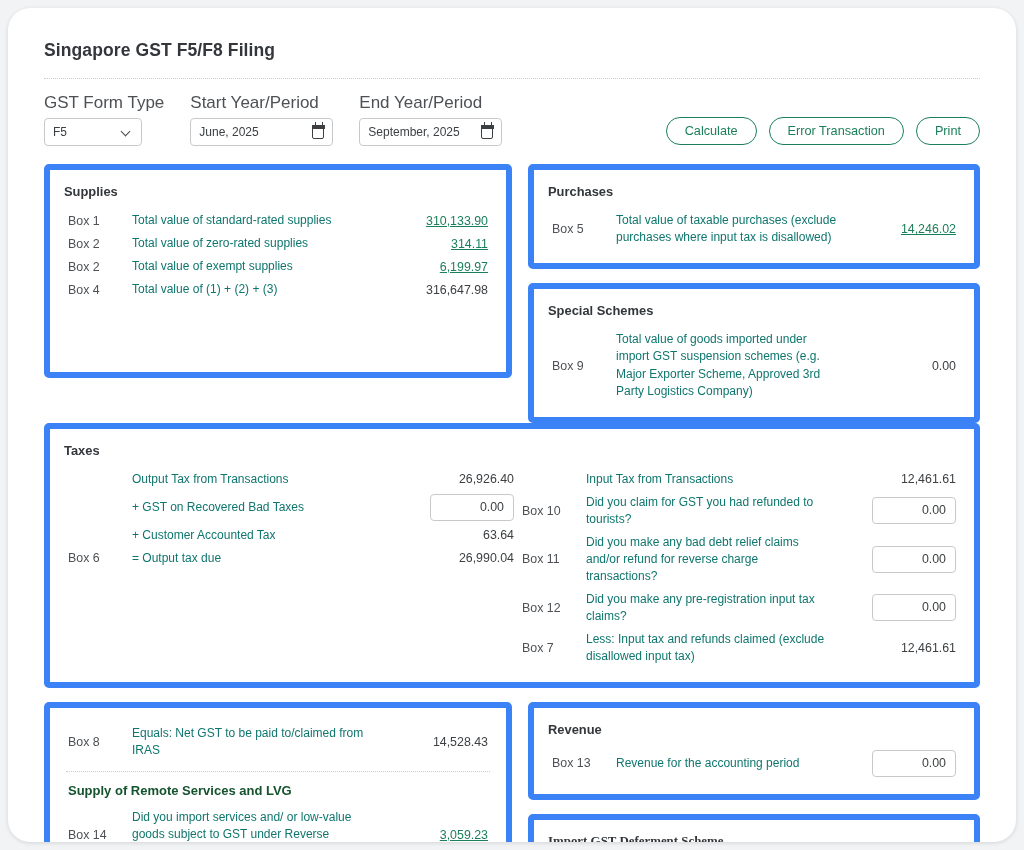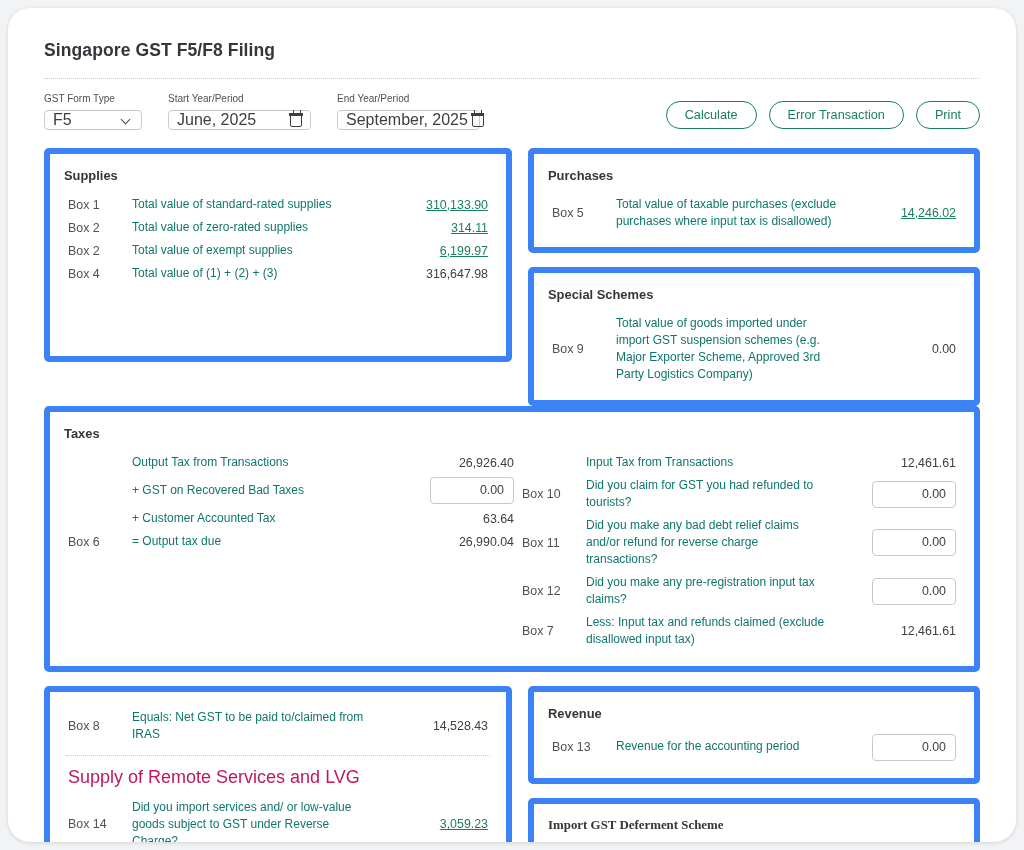--- a/index.html
+++ b/index.html
@@ -35,34 +35,34 @@
     height: 0;
   }
 
   .controls {
     display: flex;
     align-items: flex-end;
     margin: 14px 8px 0 8px;
   }
   .field { margin-right: 26px; }
   .field-label {
-    font-size: 10px;
+    font-size: 17px;
     color: #4d5155;
     margin-bottom: 5px;
     line-height: 1.2;
   }
   .ctrl {
-    height: 20px;
+    height: 28px;
     border: 1px solid #c7cacd;
     border-radius: 4px;
     background: #fff;
     display: flex;
     align-items: center;
     padding: 0 8px;
-    font-size: 16px;
+    font-size: 12px;
     color: #3d4043;
     position: relative;
   }
   .ctrl .val { flex: 1 1 auto; white-space: nowrap; }
   .sel { width: 98px; }
   .dt  { width: 143px; }
   .chev {
     width: 11px; height: 11px;
     display: inline-block;
     position: relative;
@@ -189,23 +189,23 @@
     font-size: 12.4px;
     color: #3d4043;
     font-family: "Liberation Sans", sans-serif;
   }
   .dotted-sep {
     border-top: 1px dotted #c9cbce;
     margin: 9px 2px 11px 2px;
     height: 0;
   }
   .sec-head {
-    font-size: 18px;
-    font-weight: 400;
-    color: #be185d;
+    font-size: 13px;
+    font-weight: 700;
+    color: #14532d;
     margin: 0 0 8px 4px;
   }
   .pad-rows td { padding-top: 6px; padding-bottom: 6px; }
   .tax-rows td { padding-top: 6px; padding-bottom: 6px; }
 </style>
 </head>
 <body>
 
 <div class="page">
   <div class="inner">

